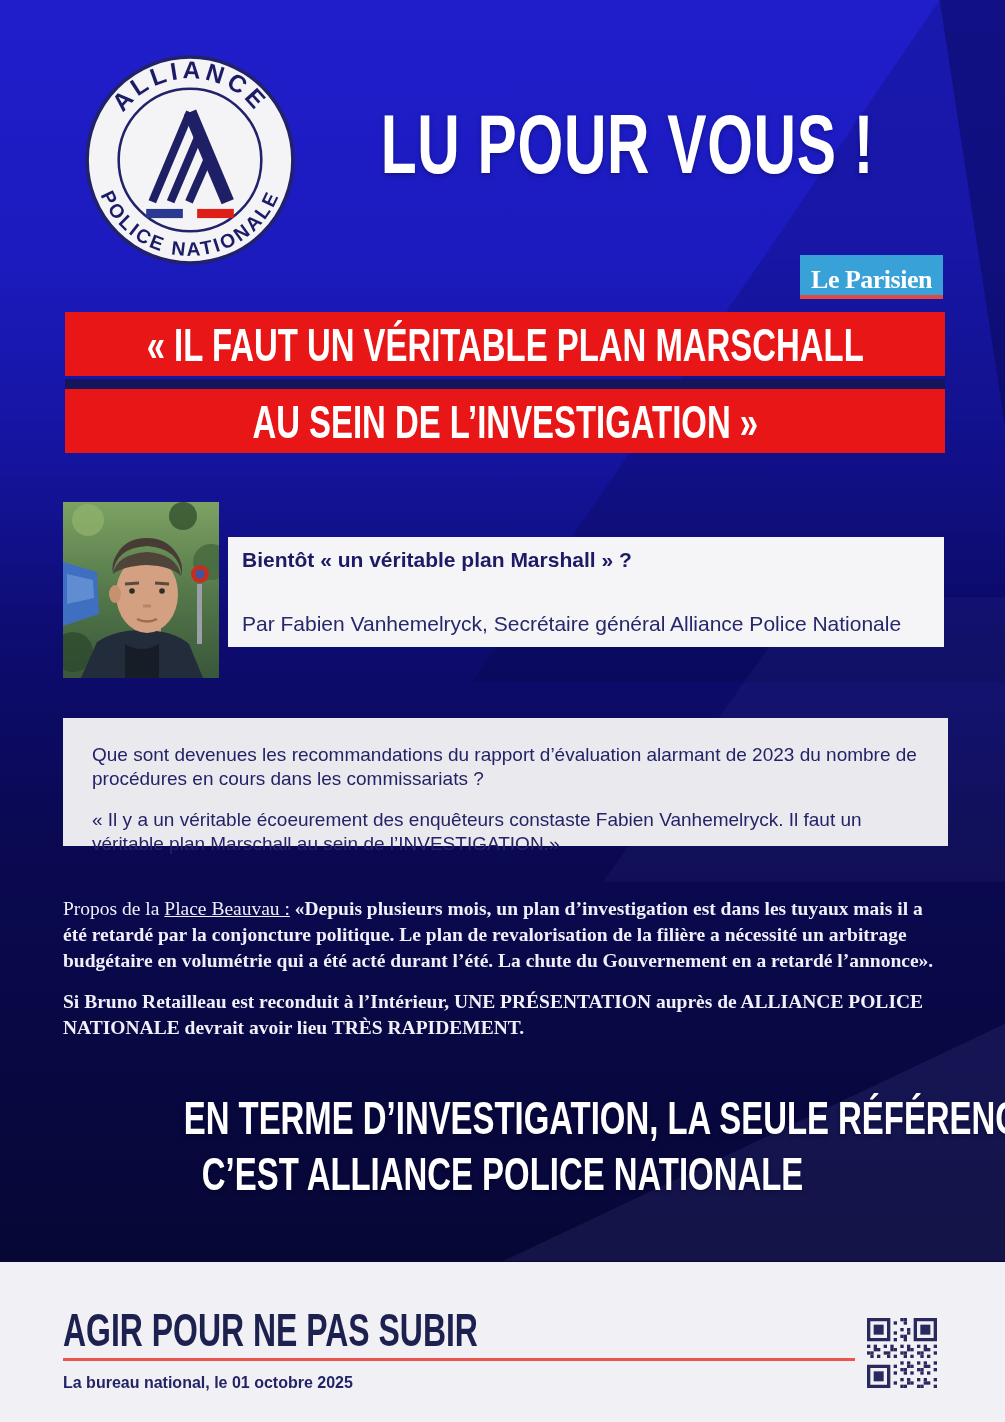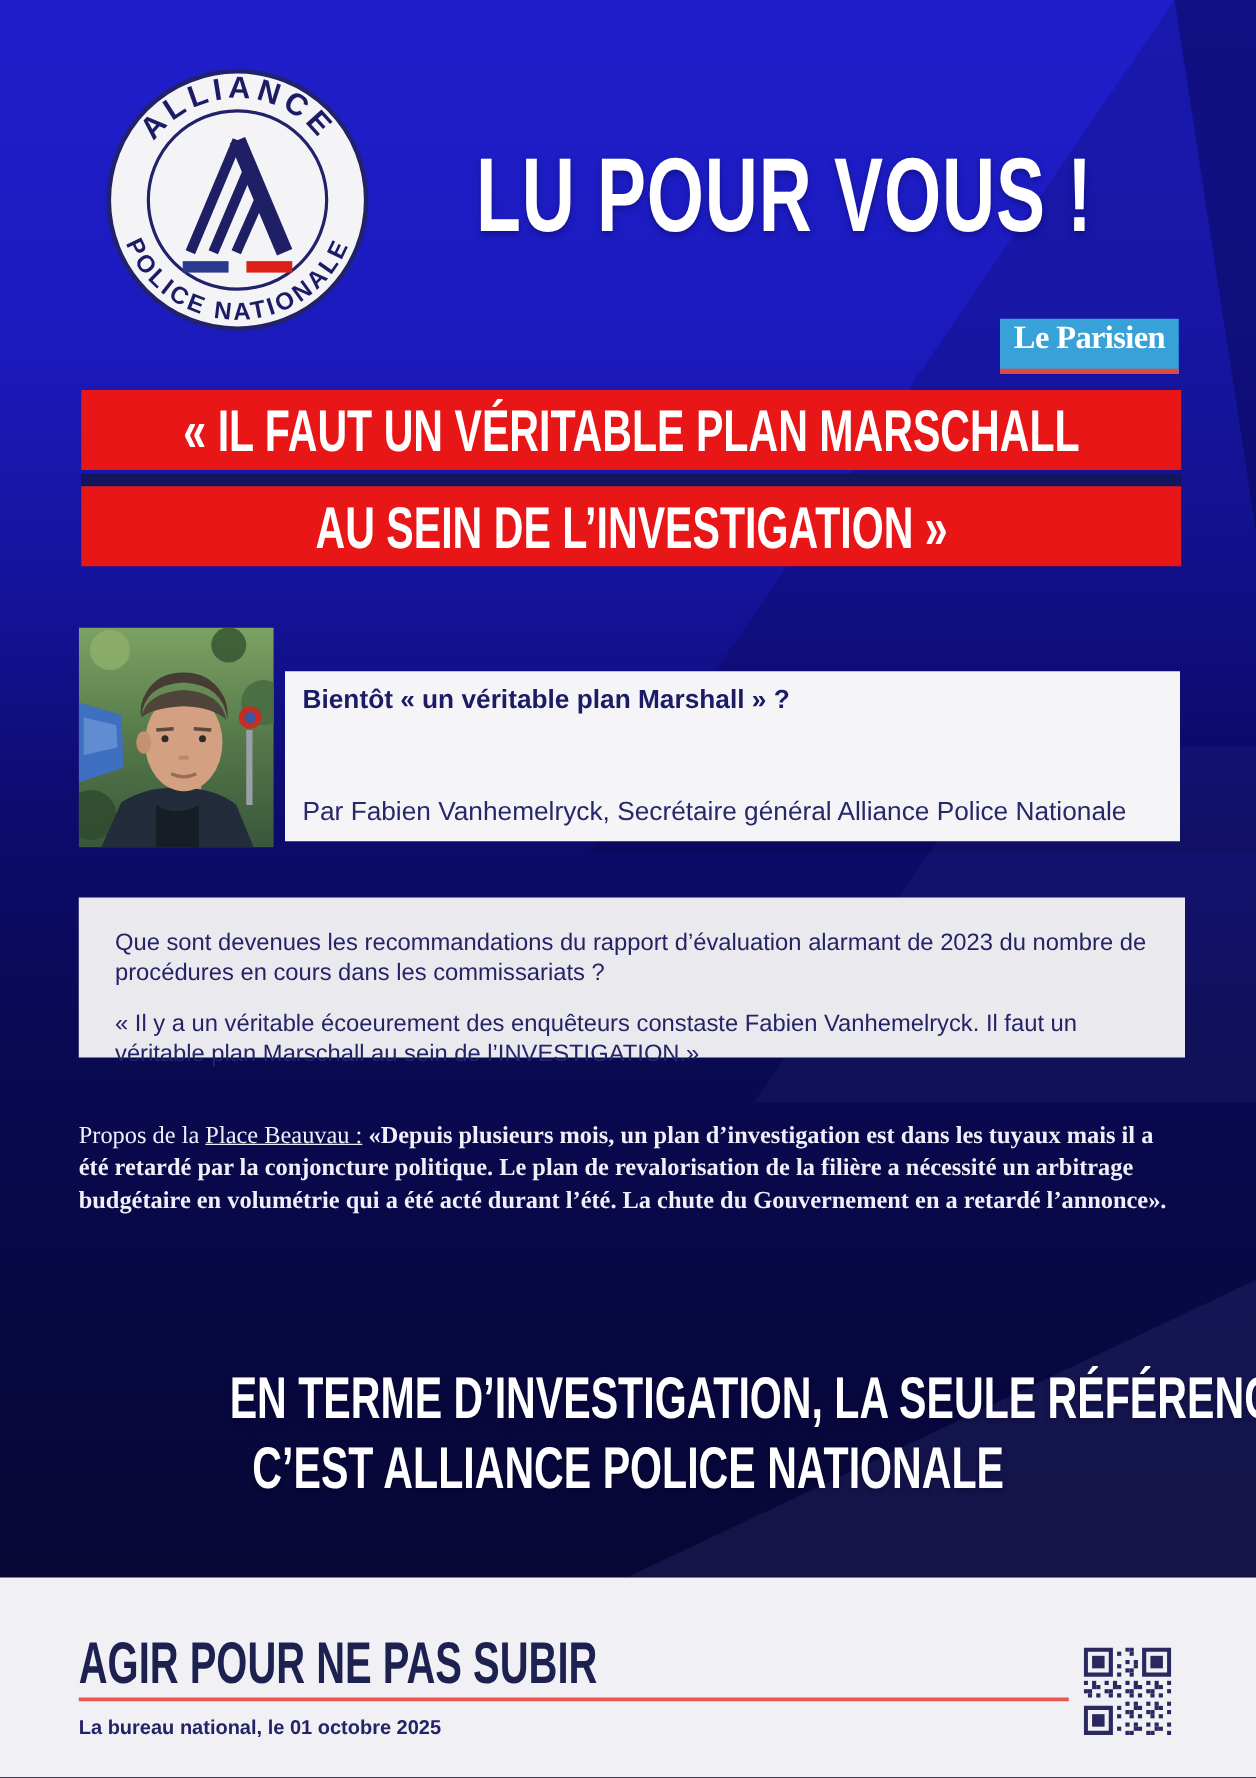--- a/index.html
+++ b/index.html
@@ -13,44 +13,44 @@
   .facet.mid{background:rgba(0,0,30,.16);clip-path:polygon(93.5% 0,100% 0,100% 48%,47% 48%);}
   .facet.low1{background:rgba(150,160,255,.05);clip-path:polygon(100% 42%,100% 62%,60% 62%,80% 42%);}
   .facet.low2{background:rgba(150,160,255,.09);clip-path:polygon(100% 72%,100% 88.7%,50% 88.7%);}
 
   .cond{display:inline-block;transform:scaleX(.70);transform-origin:center;white-space:nowrap;}
   .cond-left{display:inline-block;transform:scaleX(.68);transform-origin:left center;white-space:nowrap;}
 
   .logo{position:absolute;left:83px;top:53px;width:214px;height:214px;}
 
   .main-title{
-    position:absolute;left:275px;top:108px;width:570px;
+    position:absolute;left:275px;top:96px;width:570px;
     color:#ffffff;font-weight:800;font-size:84px;letter-spacing:1px;
     text-shadow:0 2px 6px rgba(0,0,40,.35);
   }
   .leparisien{
     position:absolute;left:800px;top:255px;width:143px;height:40px;
     background:#38a1d8;border-bottom:4px solid #e04840;
-    display:flex;align-items:flex-start;justify-content:center;
+    display:flex;align-items:flex-end;justify-content:center;
     color:#ffffff;font-weight:700;font-size:26px;letter-spacing:-.5px;
     font-family:"Liberation Serif",serif;
   }
   .banner{
     position:absolute;left:65px;width:880px;background:#e81616;
     display:flex;align-items:center;justify-content:center;
     color:#ffffff;font-weight:800;font-size:47px;
   }
   .banner.b1{top:312px;height:64px;}
   .banner.b2{top:389px;height:64px;}
   .banner-gap{position:absolute;left:65px;top:379px;width:880px;height:10px;background:#15155e;}
 
   .photo{position:absolute;left:63px;top:502px;width:156px;height:176px;}
 
   .headline-box{
-    position:absolute;left:228px;top:537px;width:716px;height:136px;
+    position:absolute;left:228px;top:537px;width:716px;height:110px;
     background:#f5f4f7;box-sizing:border-box;padding:11px 14px;
     display:flex;flex-direction:column;justify-content:space-between;
   }
   .article-headline{color:#1b1b66;font-weight:700;font-size:21px;}
   .article-byline{color:#27276b;font-size:21px;}
 
   .quote-box{
     position:absolute;left:63px;top:718px;width:885px;height:128px;
     background:#eae9ee;box-sizing:border-box;padding:9px 13px;
     color:#242368;font-size:19px;line-height:1.28;
@@ -167,20 +167,21 @@
     <div class="article-byline">Par Fabien Vanhemelryck, Secrétaire général Alliance Police Nationale</div>
   </div>
 
   <div class="quote-box">
     <p>Que sont devenues les recommandations du rapport d’évaluation alarmant de 2023 du nombre de procédures en cours dans les commissariats ?</p>
     <p>« Il y a un véritable écoeurement des enquêteurs constaste Fabien Vanhemelryck. Il faut un véritable plan Marschall au sein de l’INVESTIGATION.»</p>
   </div>
 
   <div class="body-text">
     <p class="p1"><span>Propos de la </span><span class="link">Place Beauvau :</span><b> «Depuis plusieurs mois, un plan d’investigation est dans les tuyaux mais il a été retardé par la conjoncture politique. Le plan de revalorisation de la filière a nécessité un arbitrage budgétaire en volumétrie qui a été acté durant l’été. La chute du Gouvernement en a retardé l’annonce».</b></p>
+    <p class="p2">Si Bruno Retailleau est reconduit à l’Intérieur, UNE PRÉSENTATION auprès de ALLIANCE POLICE NATIONALE devrait avoir lieu TRÈS RAPIDEMENT.</p>
   </div>
 
   <div class="slogan">
     <div><span class="cond">EN TERME D’INVESTIGATION, LA SEULE RÉFÉRENCE</span></div>
     <div><span class="cond">C’EST ALLIANCE POLICE NATIONALE</span></div>
   </div>
 
   <div class="footer">
     <div class="motto">
       <span class="cond-left">AGIR POUR NE PAS SUBIR</span>

